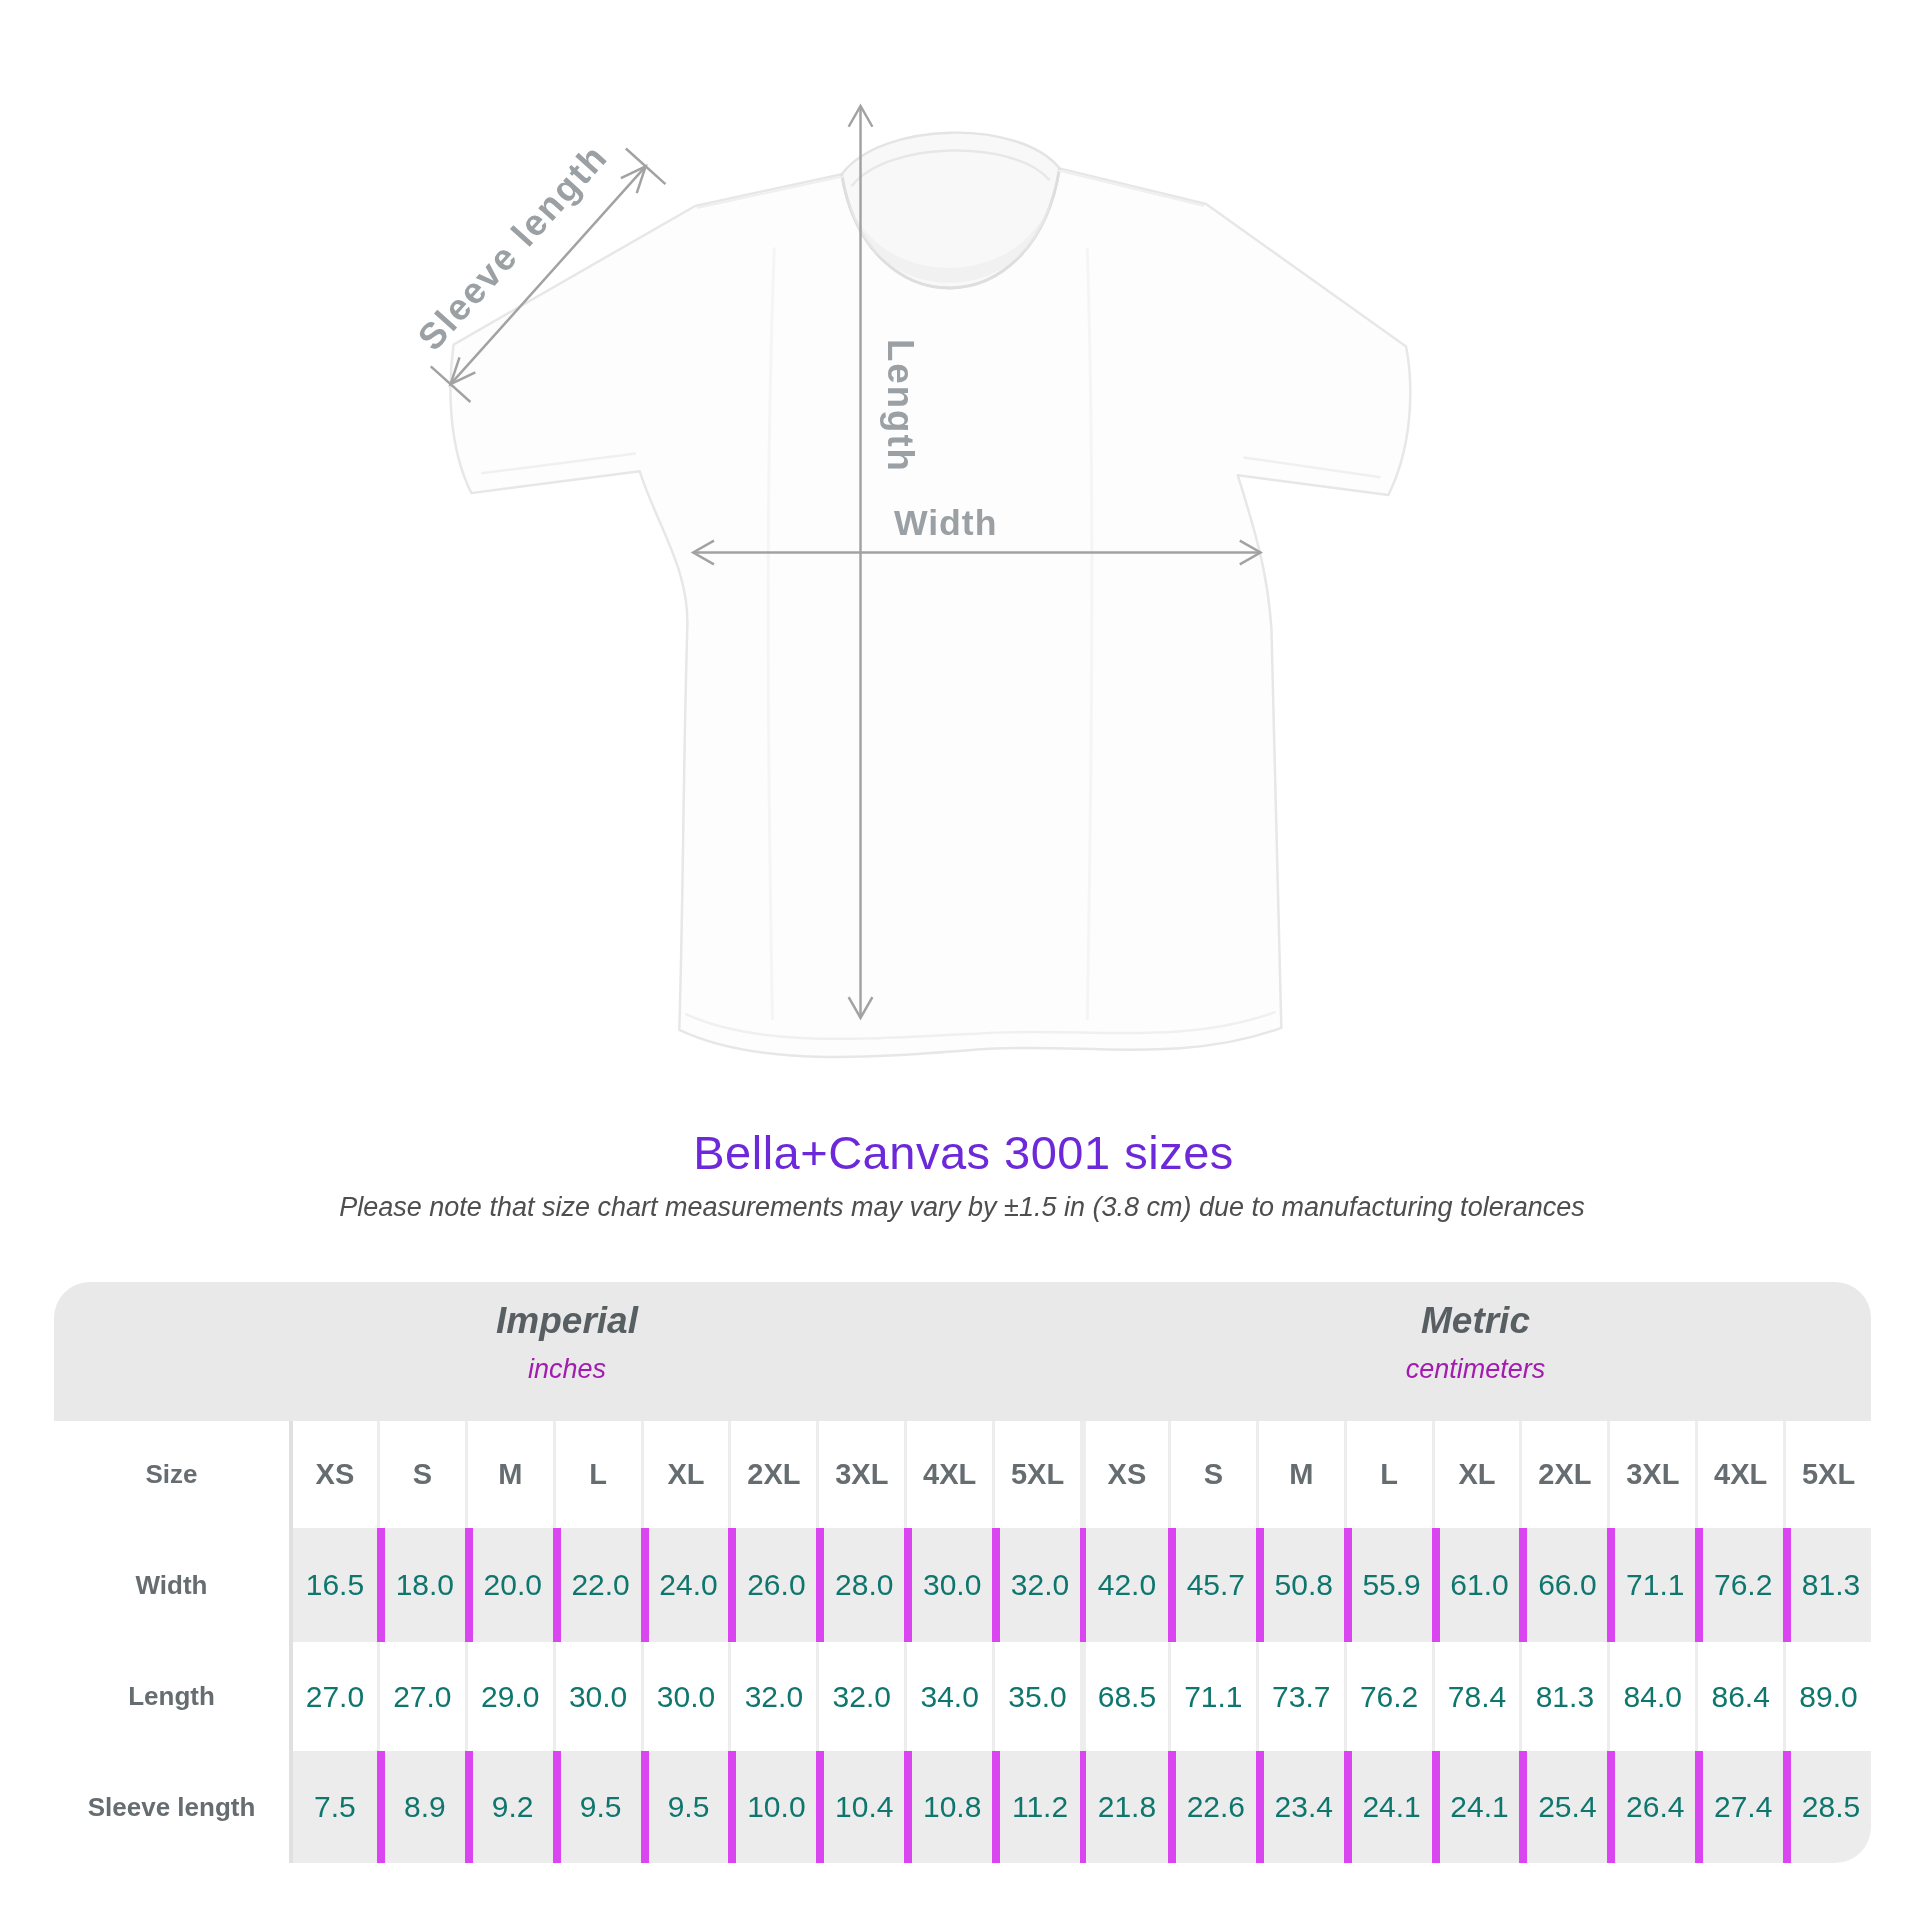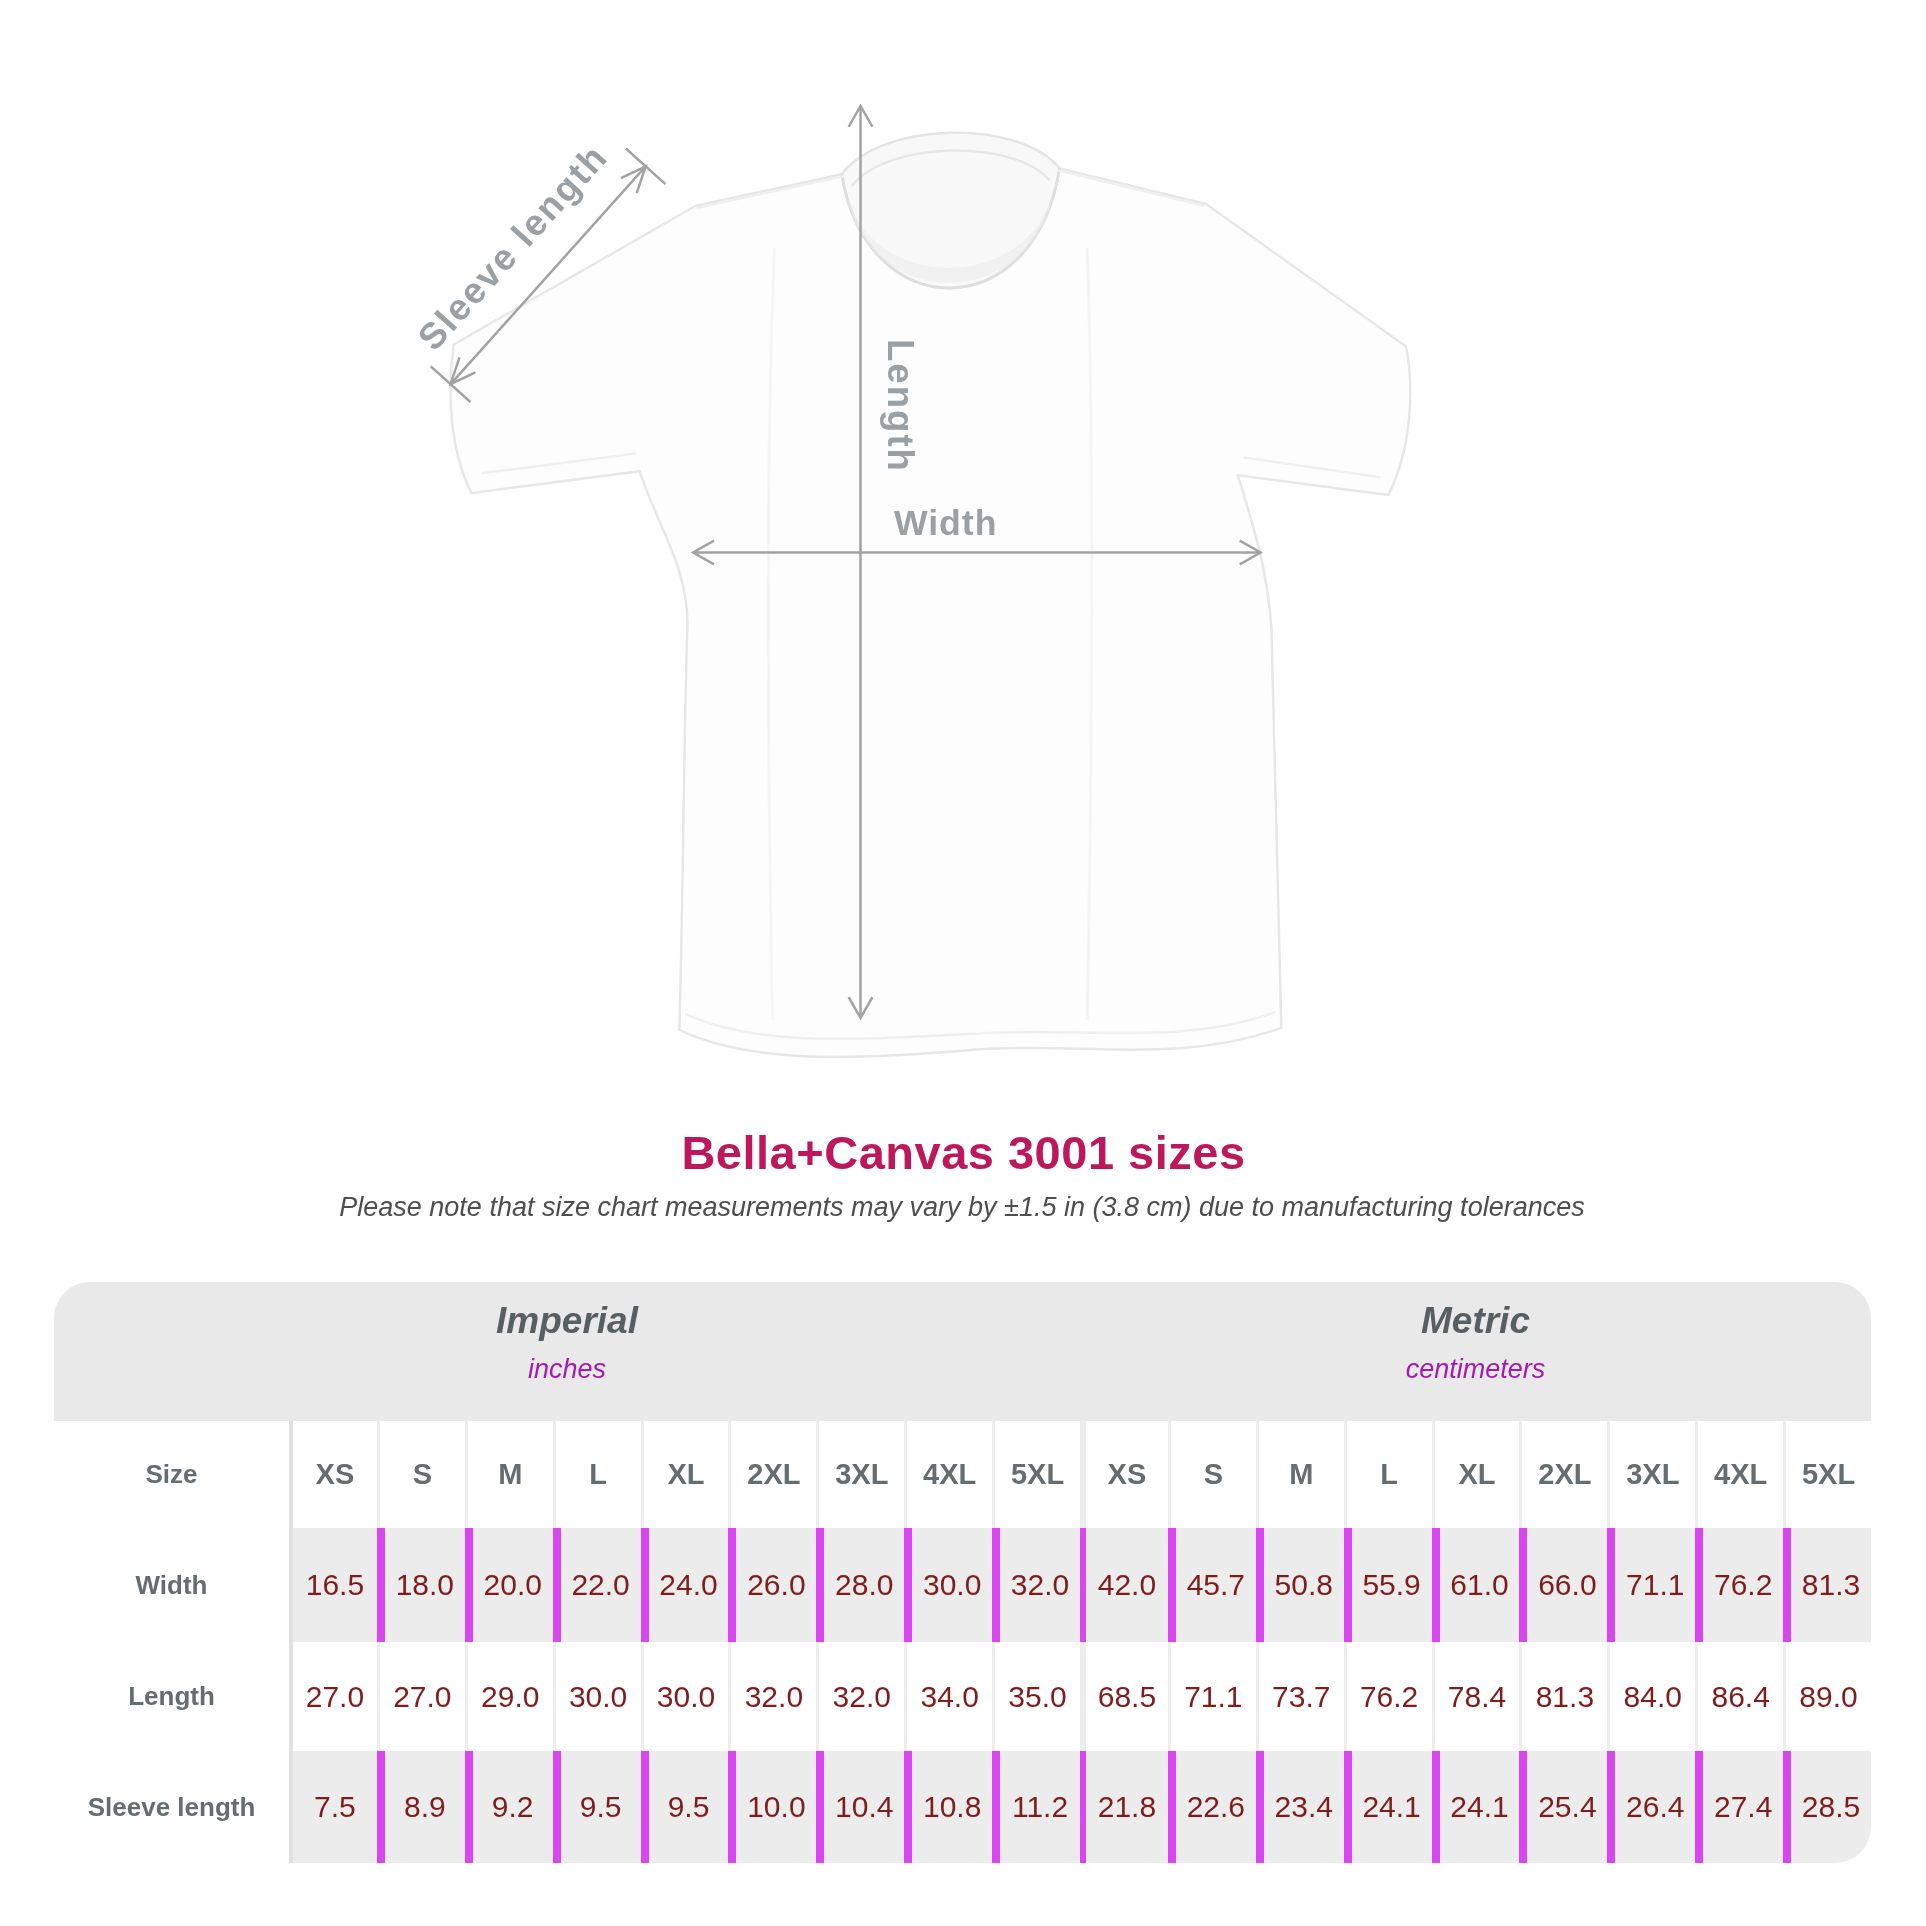--- a/index.html
+++ b/index.html
@@ -11,21 +11,21 @@
   .abs{position:absolute;}
 
   
   #shirt-svg{left:0;top:0;}
   .dim-line{stroke:#a2a2a2;stroke-width:2.5;fill:none;}
   .dim-label{fill:#9aa0a3;font-weight:bold;font-size:37px;letter-spacing:2px;}
 
   
   .title{
     left:0;top:1125px;width:1927px;text-align:center;
-    font-size:47px;font-weight:bold;color:#be185d;letter-spacing:0.5px;
+    font-size:47px;font-weight:normal;color:#6d28d9;letter-spacing:0.5px;
   }
   .subtitle{
     left:0;top:1192px;width:1924px;text-align:center;
     font-size:27px;font-style:italic;color:#4e4e4e;
   }
 
   
   .size-table{
     left:54px;top:1282px;width:1817px;
     display:grid;
@@ -40,21 +40,21 @@
   .gh-metric{grid-column:11 / 20;border-radius:0 36px 0 0;}
   .gh-label{font-size:37px;font-weight:bold;font-style:italic;color:#585f63;}
   .gh-sub{font-size:27px;font-style:italic;color:#a21caf;margin-top:12px;}
 
   .cell{
     display:flex;align-items:center;justify-content:center;
     box-sizing:border-box;
   }
   .lbl{font-size:26px;font-weight:bold;color:#666d71;background:#ffffff;}
   .hcell{font-size:29px;font-weight:bold;color:#666d71;background:#ffffff;border-left:3px solid #ededed;}
-  .dcell{font-size:30px;color:#7f1d1d;}
+  .dcell{font-size:30px;color:#0f766e;}
   .r-white .dcell, .r-white.dcell{background:#ffffff;border-left:3px solid #ededed;}
   .r-gray  .dcell, .r-gray.dcell {background:#ececec;border-left:8px solid #d946ef;}
   .first-data{border-left:4px solid #e0e0e0 !important;}
   .metric-start{border-left-width:6px !important;}
   .corner-bl{border-radius:0 0 0 36px;}
   .corner-br{border-radius:0 0 36px 0;text-align:right;}
 </style>
 </head>
 <body>
 

